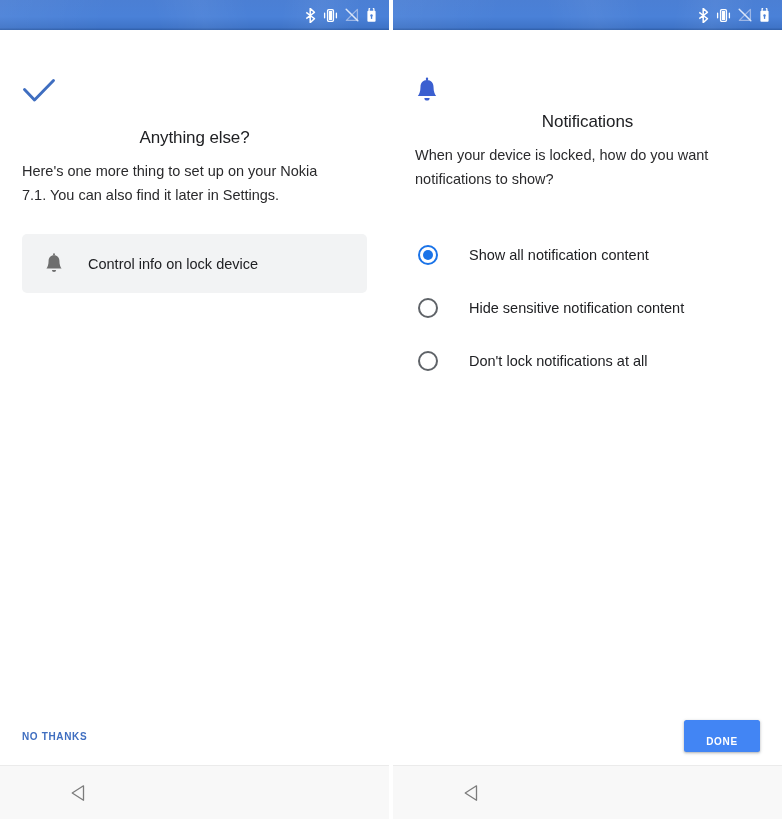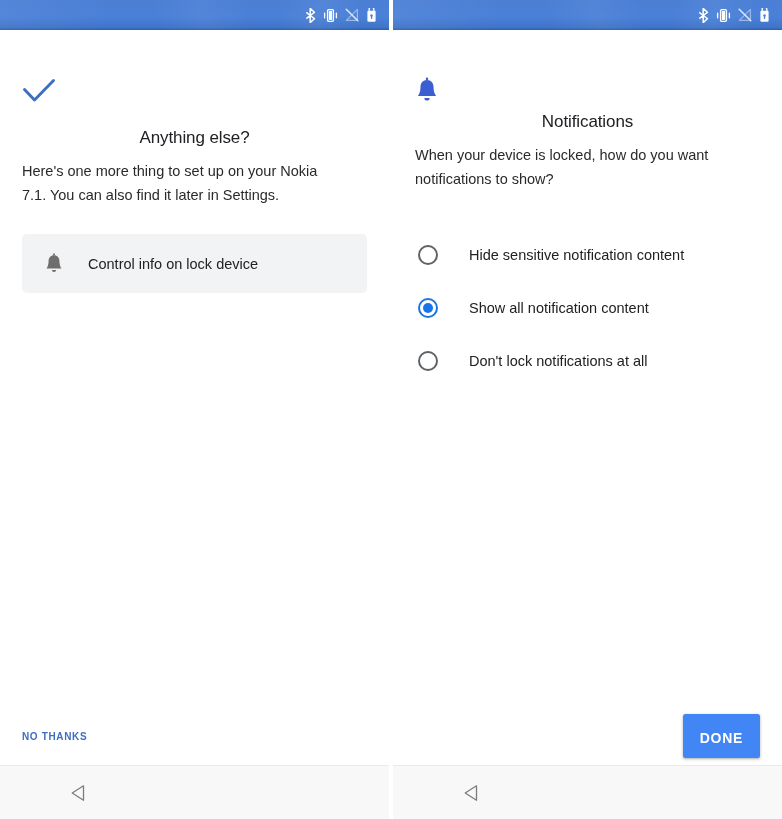--- a/index.html
+++ b/index.html
@@ -176,24 +176,24 @@
     cursor: pointer;
     font-family: "Liberation Sans", sans-serif;
     padding: 0;
   }
 
   .done-button {
     background: #4285f4;
     color: #ffffff;
     border: none;
     border-radius: 2.5px;
-    height: 44px;
+    height: 32px;
     min-width: 76px;
     padding: 16px 17px;
-    font-size: 14px;
+    font-size: 10px;
     font-weight: 700;
     letter-spacing: 0.7px;
     font-family: "Liberation Sans", sans-serif;
     cursor: pointer;
     box-shadow: 0 1px 2px rgba(60,64,67,0.28), 0 1px 3px 1px rgba(60,64,67,0.12);
   }
 
   
   .navbar {
     flex: 0 0 54px;
@@ -334,27 +334,27 @@
         </svg>
       </div>
 
       <h1 class="title">Notifications</h1>
 
       <p class="subtitle">When your device is locked, how do you want notifications to show?</p>
 
       <div class="radio-list">
 
         <div class="radio-row">
+          <span class="radio checked"></span>
+          <span class="radio-label">Show all notification content</span>
+        </div>
+
+        <div class="radio-row">
           <span class="radio"></span>
           <span class="radio-label">Hide sensitive notification content</span>
-        </div>
-
-        <div class="radio-row">
-          <span class="radio checked"></span>
-          <span class="radio-label">Show all notification content</span>
         </div>
 
         <div class="radio-row">
           <span class="radio"></span>
           <span class="radio-label">Don't lock notifications at all</span>
         </div>
 
       </div>
 
     </div>

